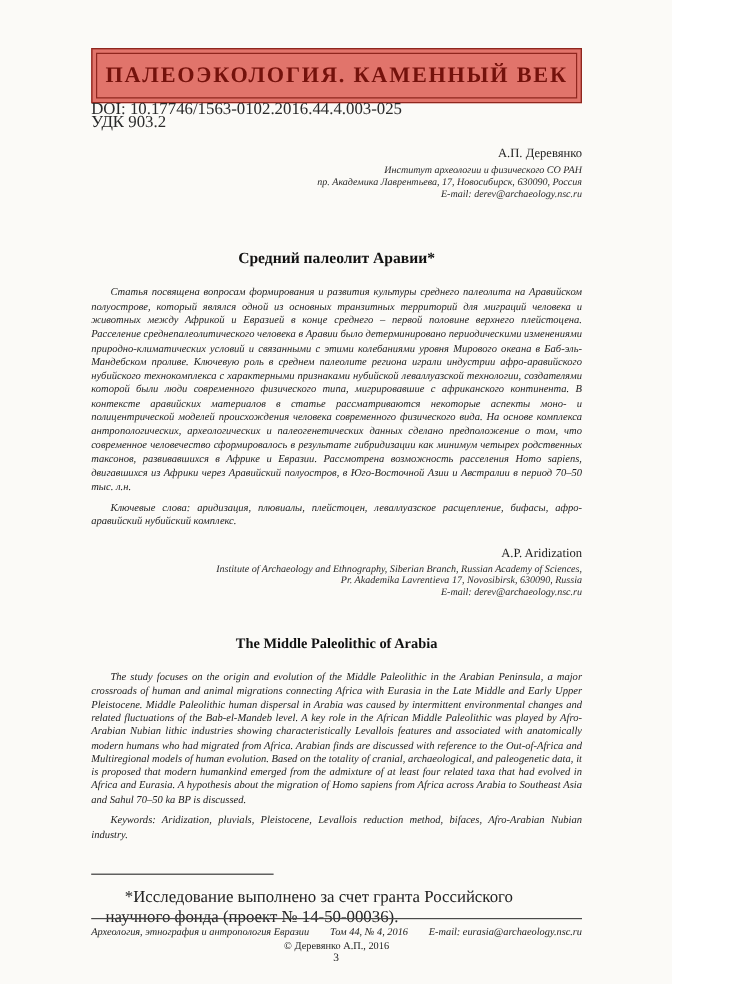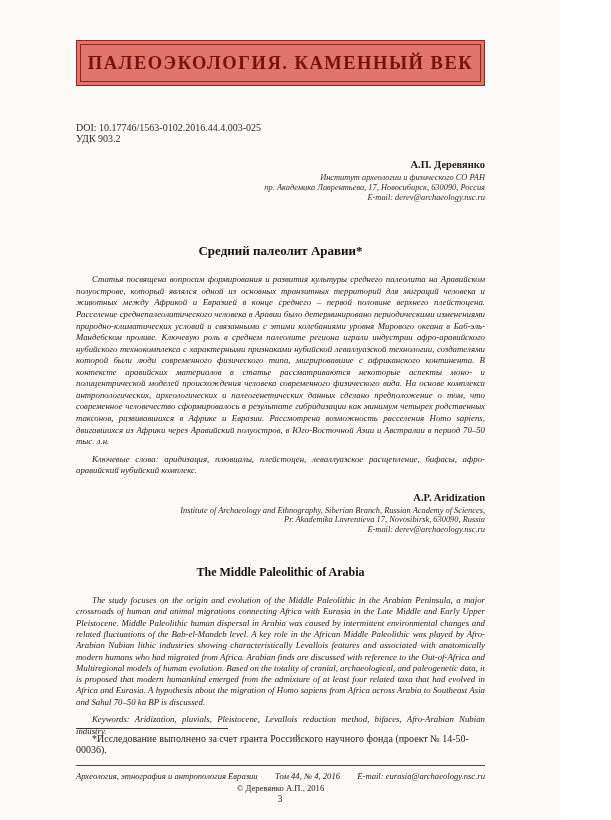--- a/index.html
+++ b/index.html
@@ -30,25 +30,25 @@
   }
   .banner-title {
     font-size: 18.5px;
     font-weight: bold;
     letter-spacing: 1.5px;
     color: var(--banner-text, #74120c);
     white-space: nowrap;
   }
 
   
-  .meta { margin-top: 36px; font-size: 10px; line-height: 11px; color: #2a2a2a; }
+  .meta { font-size: 14px; line-height: 11px; color: #2a2a2a; }
 
   
   .author-block { margin-top: 15px; text-align: right; }
-  .author-name { font-size: 10.5px; font-weight: bold; margin-bottom: 3px; }
+  .author-name { font-size: 10.5px; font-weight: normal; margin-bottom: 3px; }
   .affil { font-size: 8.4px; font-style: italic; line-height: 9.8px; color: #2a2a2a; }
 
   
   .title { text-align: center; font-weight: bold; color: #111; }
   .title-ru { font-size: 13px; margin-top: 41px; }
   .title-en { font-size: 12px; margin-top: 30px; }
 
   
   .abstract, .keywords {
     font-size: 8.8px;
@@ -59,21 +59,21 @@
     margin: 0;
     color: #222;
   }
   .abstract.ru { margin-top: 15px; }
   .abstract.en { margin-top: 15px; line-height: 11.3px; }
   .keywords { margin-top: 6px; }
 
   
   .footnote-block { position: absolute; left: 76px; right: 75px; top: 728px; }
   .footnote-rule { width: 152px; height: 0; border-top: 1px solid #3a3a3a; margin-bottom: 4px; }
-  .footnote { font-size: 10px; text-indent: 16px; margin: 0; color: #222; }
+  .footnote { font-size: 14px; text-indent: 16px; margin: 12px; color: #222; }
 
   
   .footer-block { position: absolute; left: 76px; right: 75px; top: 765px; }
   .footer-rule { height: 0; border-top: 1px solid #4a4a4a; margin-bottom: 5px; }
   .footer-line { display: flex; justify-content: space-between; font-size: 8.6px; color: #222; font-style: italic; }
   .copyright { text-align: center; font-size: 8.6px; margin-top: 2px; color: #222; }
 
   .page-number {
     position: absolute; left: 0; right: 0; top: 794px;
     text-align: center; font-size: 9.5px; color: #222;

